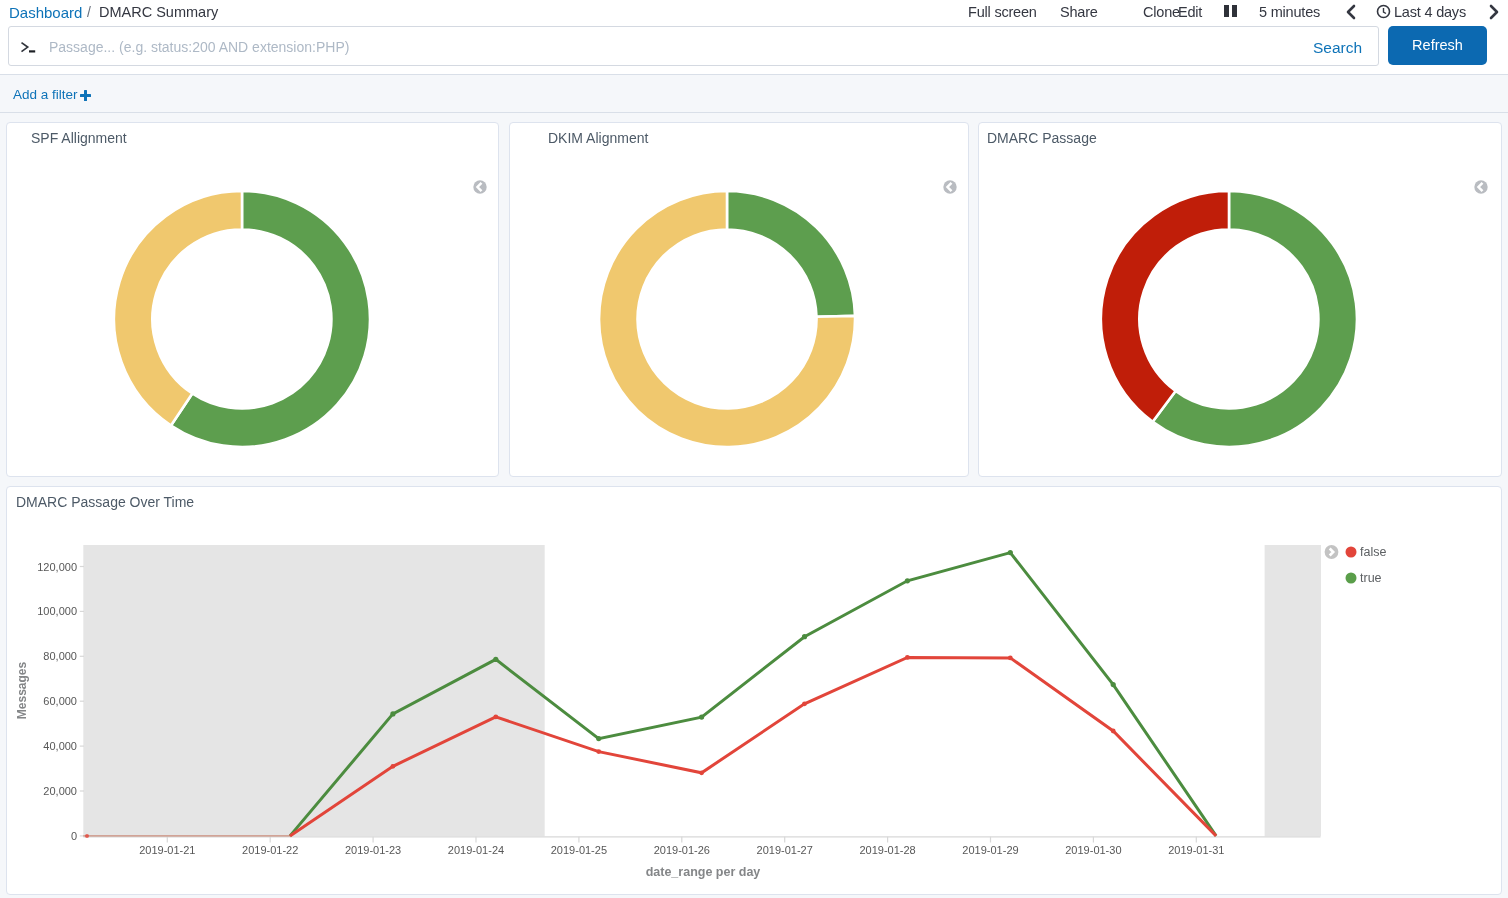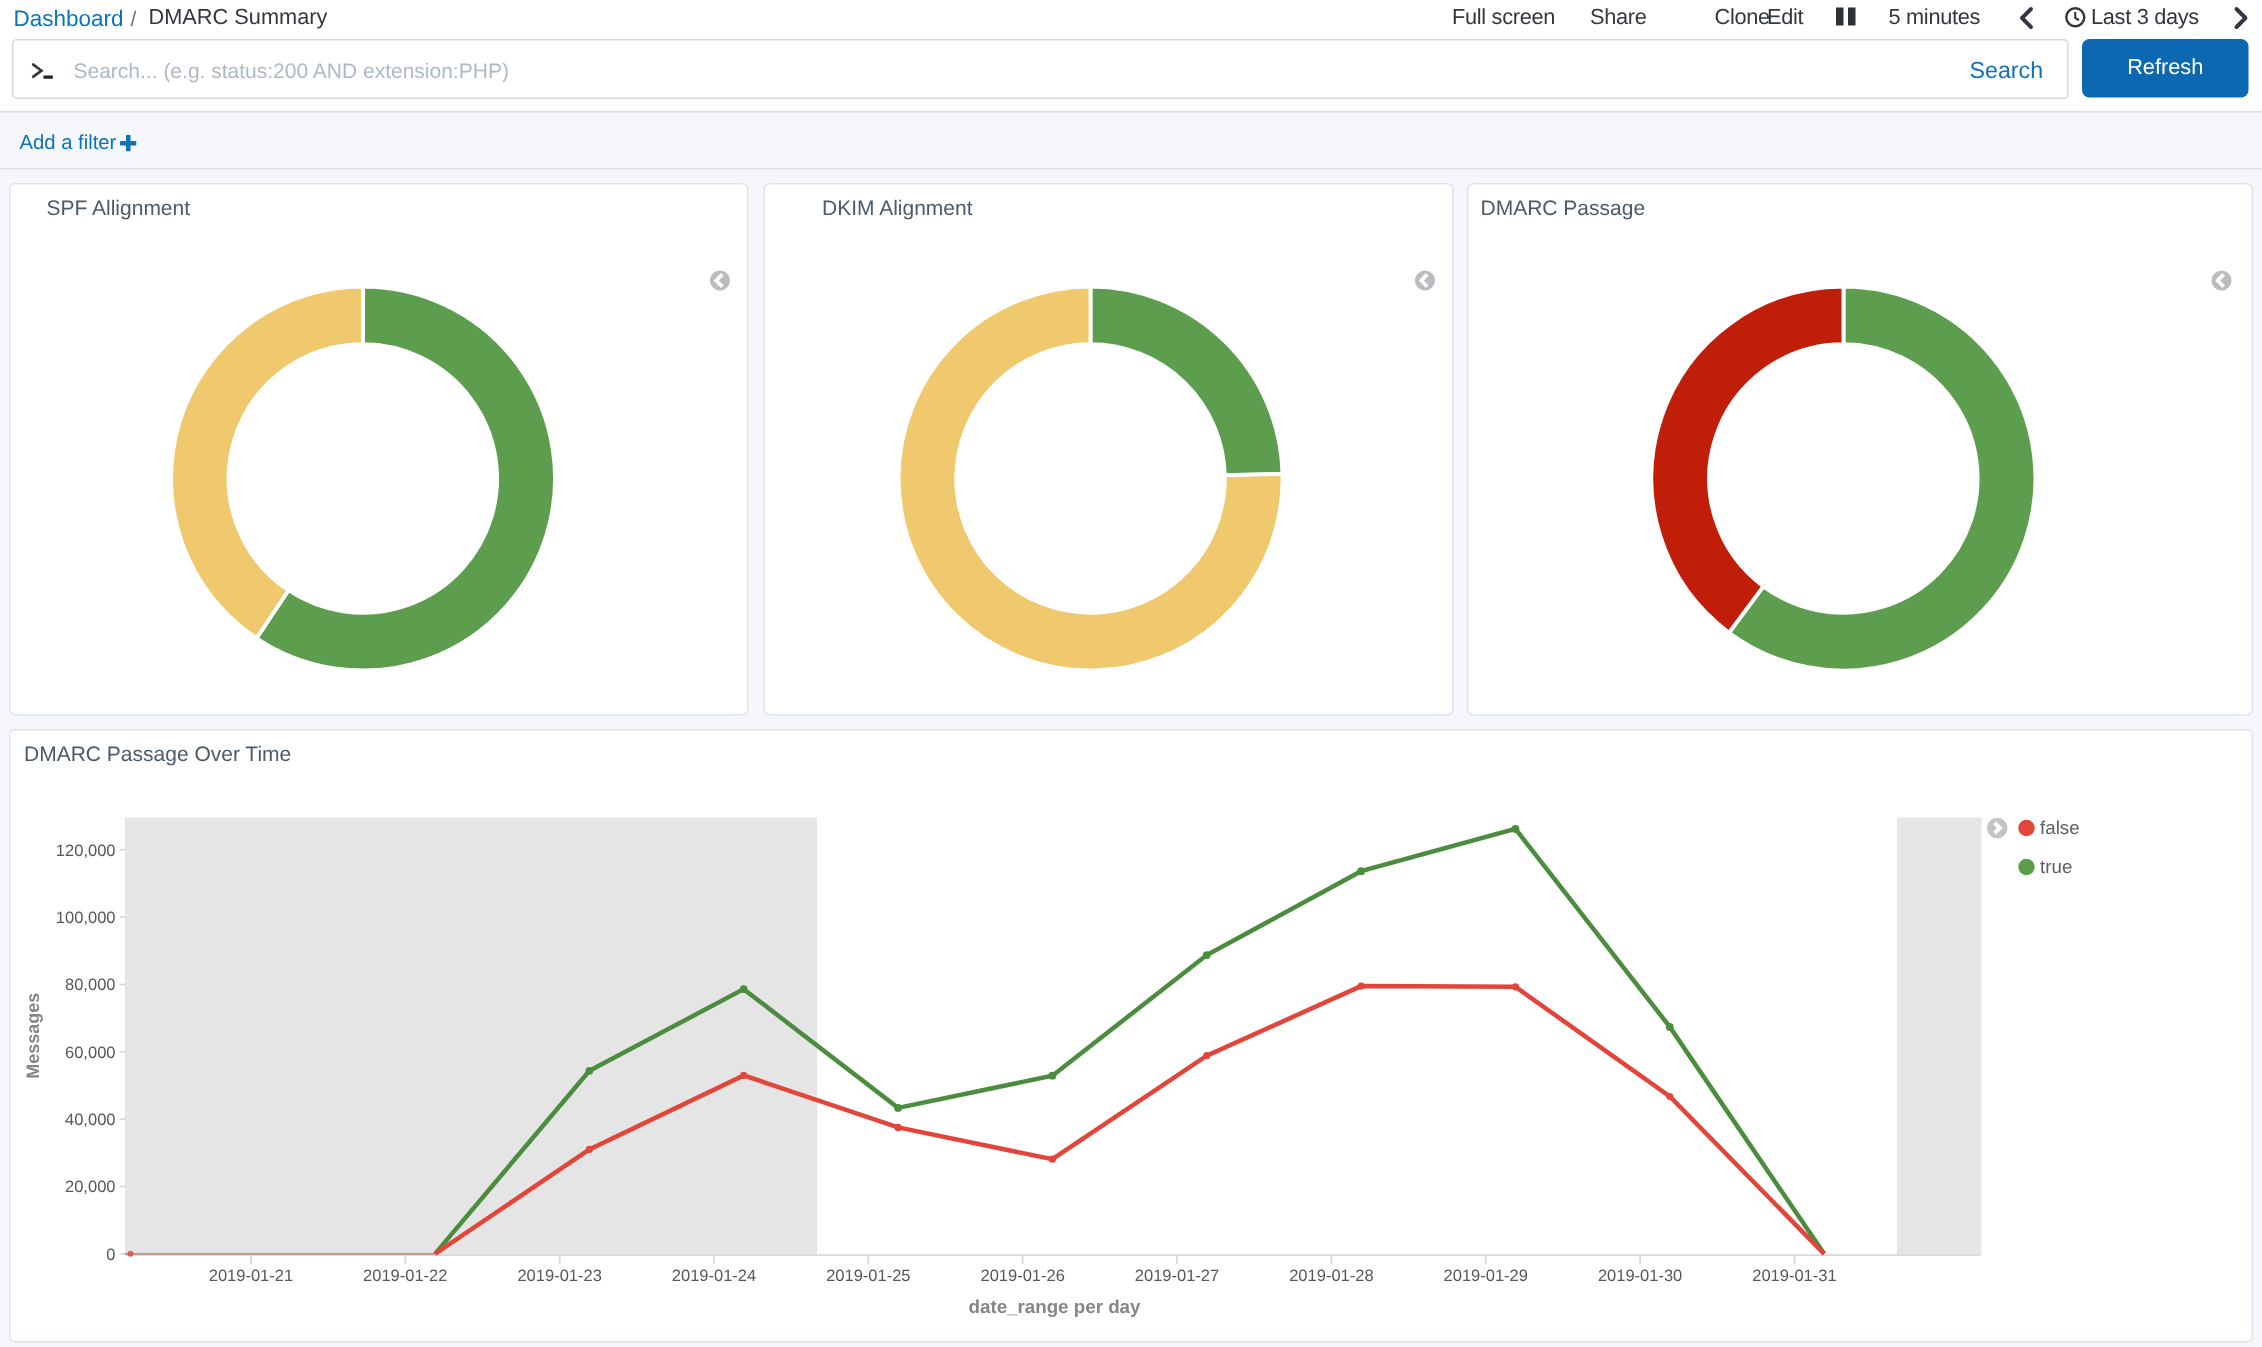--- a/index.html
+++ b/index.html
@@ -28,34 +28,34 @@
 <div class="abs" style="left:1232.3px;top:5.4px;width:5px;height:12px;background:#2e3138;"></div>
 <div class="navitem" style="left:1259px;">5 minutes</div>
 <svg class="abs" style="left:1345px;top:4px;" width="12" height="16" viewBox="0 0 12 16">
   <polyline points="9,2 3,8 9,14" fill="none" stroke="#343741" stroke-width="2.6" stroke-linecap="round" stroke-linejoin="round"></polyline>
 </svg>
 
 <svg class="abs" style="left:1376px;top:4px;" width="15" height="15" viewBox="0 0 15 15">
   <circle cx="7.5" cy="7.5" r="6" fill="none" stroke="#343741" stroke-width="1.6"></circle>
   <polyline points="7.5,4 7.5,8 10,9.5" fill="none" stroke="#343741" stroke-width="1.4"></polyline>
 </svg>
-<div class="navitem" style="left:1394px;">Last 3 days</div>
+<div class="navitem" style="left:1394px;">Last 4 days</div>
 <svg class="abs" style="left:1488px;top:4px;" width="12" height="16" viewBox="0 0 12 16">
   <polyline points="3,2 9,8 3,14" fill="none" stroke="#343741" stroke-width="2.6" stroke-linecap="round" stroke-linejoin="round"></polyline>
 </svg>
 
 <div class="abs" style="left:0;top:25px;width:1508px;height:49px;background:#fff;"></div>
 <div class="abs" style="left:8px;top:26px;width:1371px;height:40px;background:#fff;border:1px solid #d4d9e1;border-radius:3px;"></div>
 <svg class="abs" style="left:21px;top:41px;" width="16" height="13" viewBox="0 0 16 13">
   <polyline points="0.5,1.6 6.7,6.1 0.5,10.6" fill="none" stroke="#32363d" stroke-width="1.7"></polyline>
   <line x1="8" y1="10.4" x2="14.2" y2="10.4" stroke="#1d2025" stroke-width="2.2"></line>
 </svg>
-<div class="abs" style="left:49px;top:39px;font-size:14px;color:#aeb9c6;">Search... (e.g. status:200 AND extension:PHP)</div>
+<div class="abs" style="left:49px;top:39px;font-size:14px;color:#aeb9c6;">Passage... (e.g. status:200 AND extension:PHP)</div>
 <div class="abs" style="left:1313px;top:39px;font-size:15.5px;"><span class="blue">Search</span></div>
-<div class="abs" style="left:1388px;top:26px;width:111px;height:39px;background:#0c69b1;border-radius:5px;color:#fff;font-size:14.5px;text-align:center;line-height:39px;">Refresh</div>
+<div class="abs" style="left:1388px;top:26px;width:99px;height:39px;background:#0c69b1;border-radius:5px;color:#fff;font-size:14.5px;text-align:center;line-height:39px;">Refresh</div>
 
 <div class="abs" style="left:0;top:74px;width:1508px;height:39px;background:#f5f7fa;border-top:1px solid #d9dfe8;border-bottom:1px solid #d9dfe8;"></div>
 <div class="abs" style="left:13px;top:87px;font-size:13.5px;"><span class="blue">Add a filter</span></div>
 <svg class="abs" style="left:79.5px;top:89.5px;" width="11" height="11" viewBox="0 0 11 11">
   <rect x="4" y="0" width="3" height="11" rx="0.5" fill="#0e73b8"></rect>
   <rect x="0" y="4" width="11" height="3" rx="0.5" fill="#0e73b8"></rect>
 </svg>
 
 <div class="panel" style="left:6px;top:121.5px;width:493px;height:355px;"></div>
 <div class="panel" style="left:509px;top:121.5px;width:460px;height:355px;"></div>

